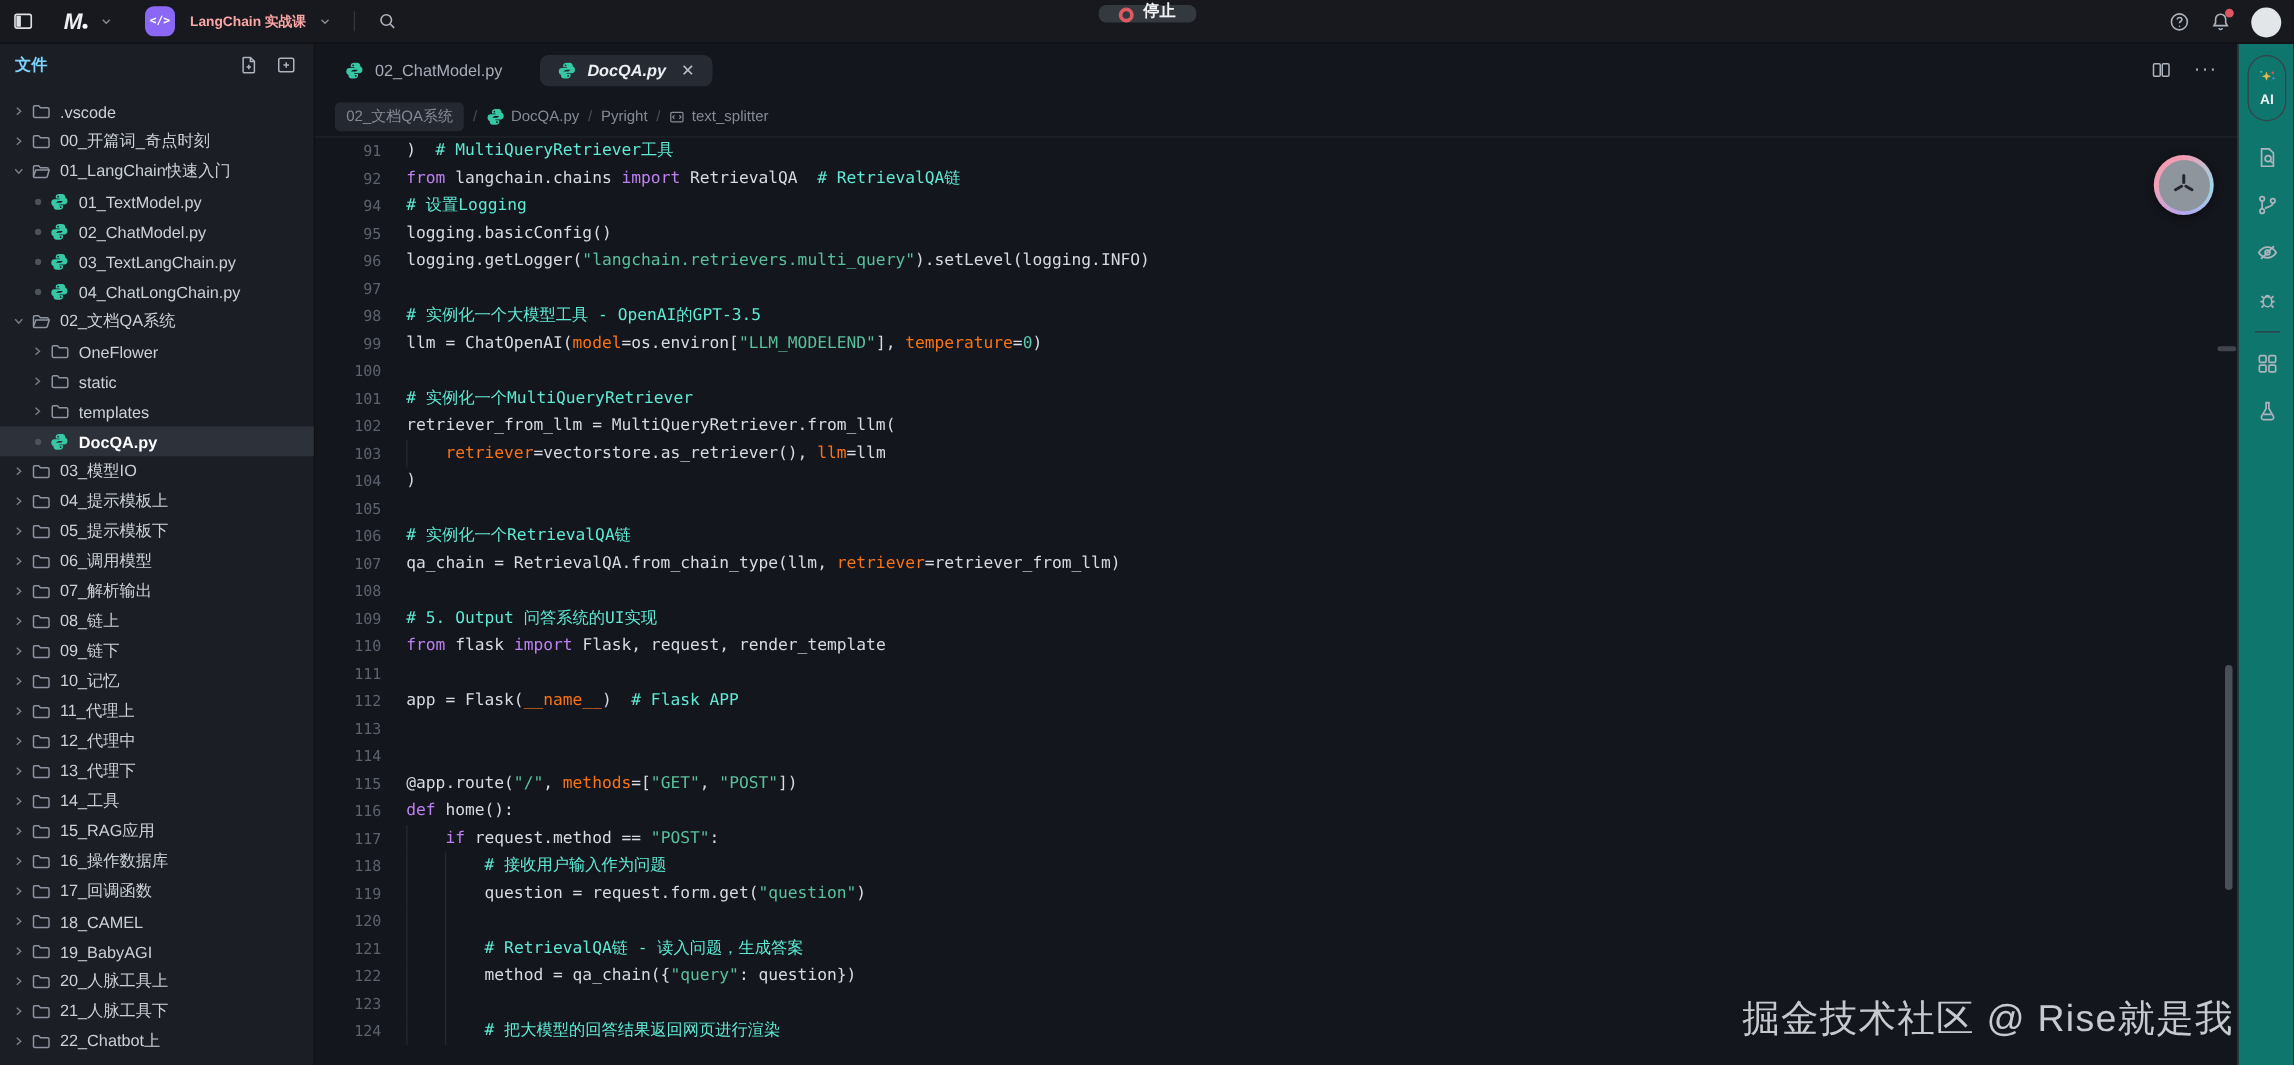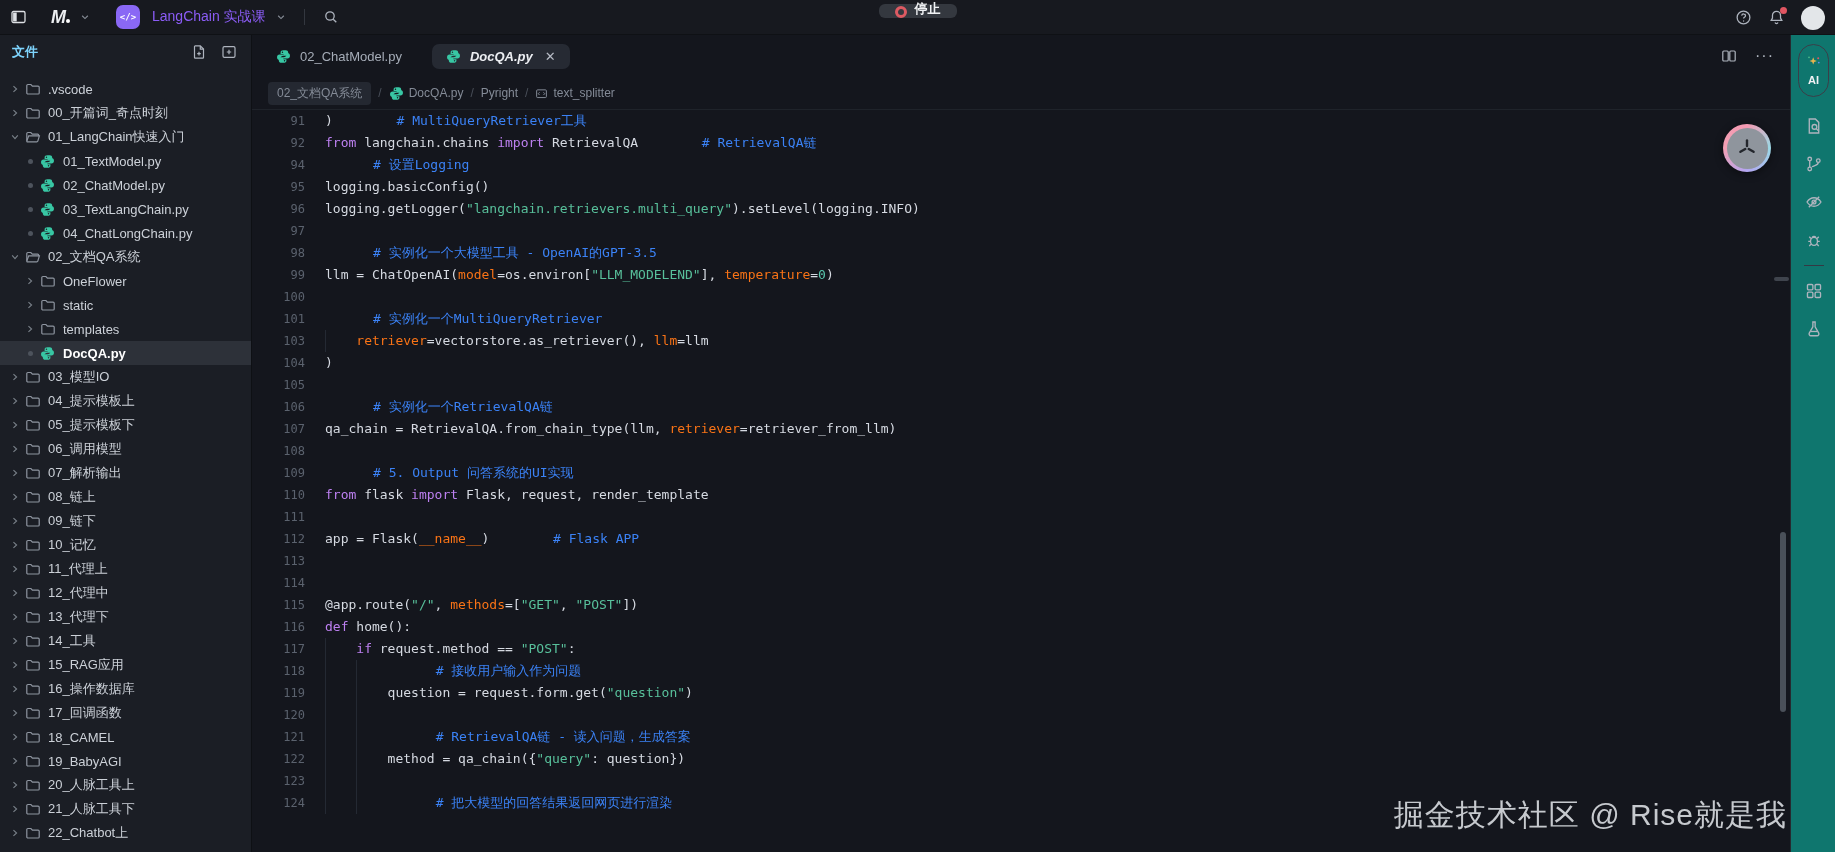--- a/index.html
+++ b/index.html
@@ -13,21 +13,21 @@
   .topbar{position:absolute;left:0;top:0;width:1835px;height:35px;background:#17191f;
           border-bottom:1px solid #0f1115;display:flex;align-items:center;padding:0 10px;z-index:30;}
   .tb-left{display:flex;align-items:center;gap:10px;}
   .icon-btn{display:flex;align-items:center;justify-content:center;color:#aeb4be;cursor:pointer;}
   .panel-toggle{color:#dde0e4;}
   .mlogo{font-style:italic;font-weight:900;font-size:18px;color:#eceef1;letter-spacing:-1px;margin-left:14px;}
   .mlogo .dot{display:inline-block;width:4px;height:4px;background:#fff;border-radius:50%;margin-left:1px;}
   .chev-small{color:#868c96;}
   .proj-badge{width:24px;height:24px;border-radius:7px;background:#8a68f5;color:#fff;font-size:9px;
               font-weight:bold;display:flex;align-items:center;justify-content:center;margin-left:16px;font-family:"DejaVu Sans Mono",monospace;}
-  .proj-name{font-weight:normal;font-size:14px;color:#8b5cf6;margin-left:2px;}
+  .proj-name{font-weight:bold;font-size:11px;color:#fca5a5;margin-left:2px;}
   .tb-divider{width:1px;height:16px;background:#33373f;margin:0 8px;}
   .stop-btn{position:absolute;left:50%;top:4px;transform:translateX(-50%);height:14px;background:#34383f;
             border-radius:6px;display:flex;align-items:flex-end;gap:8px;padding:0 16px;cursor:pointer;}
   .stop-ring{width:12px;height:12px;border:3.5px solid #dd5a62;border-radius:50%;}
   .stop-label{color:#f0f2f4;font-size:13px;font-weight:bold;}
   .tb-right{position:absolute;right:10px;top:0;height:35px;display:flex;align-items:center;gap:16px;}
   .bell-wrap{position:relative;}
   .bell-dot{position:absolute;right:-2px;top:-2px;width:7px;height:7px;border-radius:50%;background:#e05561;}
   .avatar{width:24px;height:24px;border-radius:50%;background:#e3e6e9;cursor:pointer;}
 
@@ -70,21 +70,21 @@
 
   .code{position:absolute;left:0;top:75px;width:100%;height:742px;
         font-family:"DejaVu Sans Mono","Liberation Mono",monospace;font-size:13px;}
   .cl{position:relative;height:22px;line-height:22px;white-space:pre;}
   .ln{display:inline-block;width:53px;text-align:right;color:#5b626e;font-size:12px;
       vertical-align:top;user-select:none;}
   .ct{display:inline-block;margin-left:20px;}
   .guide{position:absolute;top:0;width:1px;height:22px;background:#242933;}
   .tk-k{color:#bd80f1;}
   .tk-s{color:#58c09b;}
-  .tk-c{color:#3b82f6;margin-left:48px;}
+  .tk-c{color:#5eead4;}
   .tk-y{color:#f97316;}
   .tk-n{color:#5ac8ae;}
   .tk-t{color:#d6dae2;}
 
   .scroll-thumb{position:absolute;left:1780px;top:532px;width:6px;height:180px;border-radius:3px;background:#4a5059;z-index:20;cursor:pointer;}
   .scroll-marker{position:absolute;left:1774px;top:277px;width:15px;height:4px;border-radius:2px;background:#3f444d;z-index:20;}
 
   
   .activity{position:absolute;left:1790px;top:35px;width:45px;height:817px;background:#0f766e;
             border-left:1px solid #262a30;z-index:25;}
@@ -663,20 +663,21 @@
         <div class="cl"><span class="ln">91</span><span class="ct"><span class="tk-t">)</span><span class="tk-c">  # MultiQueryRetriever工具</span></span></div>
         <div class="cl"><span class="ln">92</span><span class="ct"><span class="tk-k">from</span><span class="tk-t"> langchain.chains </span><span class="tk-k">import</span><span class="tk-t"> RetrievalQA</span><span class="tk-c">  # RetrievalQA链</span></span></div>
         <div class="cl"><span class="ln">94</span><span class="ct"><span class="tk-c"># 设置Logging</span></span></div>
         <div class="cl"><span class="ln">95</span><span class="ct"><span class="tk-t">logging.basicConfig()</span></span></div>
         <div class="cl"><span class="ln">96</span><span class="ct"><span class="tk-t">logging.getLogger(</span><span class="tk-s">"langchain.retrievers.multi_query"</span><span class="tk-t">).setLevel(logging.INFO)</span></span></div>
         <div class="cl"><span class="ln">97</span><span class="ct"></span></div>
         <div class="cl"><span class="ln">98</span><span class="ct"><span class="tk-c"># 实例化一个大模型工具 - OpenAI的GPT-3.5</span></span></div>
         <div class="cl"><span class="ln">99</span><span class="ct"><span class="tk-t">llm = ChatOpenAI(</span><span class="tk-y">model</span><span class="tk-t">=os.environ[</span><span class="tk-s">"LLM_MODELEND"</span><span class="tk-t">], </span><span class="tk-y">temperature</span><span class="tk-t">=</span><span class="tk-n">0</span><span class="tk-t">)</span></span></div>
         <div class="cl"><span class="ln">100</span><span class="ct"></span></div>
         <div class="cl"><span class="ln">101</span><span class="ct"><span class="tk-c"># 实例化一个MultiQueryRetriever</span></span></div>
+        <div class="cl"><span class="ln">102</span><span class="ct"><span class="tk-t">retriever_from_llm = MultiQueryRetriever.from_llm(</span></span></div>
         <div class="cl"><span class="guide" style="left: 73px;"></span><span class="ln">103</span><span class="ct"><span class="tk-t">    </span><span class="tk-y">retriever</span><span class="tk-t">=vectorstore.as_retriever(), </span><span class="tk-y">llm</span><span class="tk-t">=llm</span></span></div>
         <div class="cl"><span class="ln">104</span><span class="ct"><span class="tk-t">)</span></span></div>
         <div class="cl"><span class="ln">105</span><span class="ct"></span></div>
         <div class="cl"><span class="ln">106</span><span class="ct"><span class="tk-c"># 实例化一个RetrievalQA链</span></span></div>
         <div class="cl"><span class="ln">107</span><span class="ct"><span class="tk-t">qa_chain = RetrievalQA.from_chain_type(llm, </span><span class="tk-y">retriever</span><span class="tk-t">=retriever_from_llm)</span></span></div>
         <div class="cl"><span class="ln">108</span><span class="ct"></span></div>
         <div class="cl"><span class="ln">109</span><span class="ct"><span class="tk-c"># 5. Output 问答系统的UI实现</span></span></div>
         <div class="cl"><span class="ln">110</span><span class="ct"><span class="tk-k">from</span><span class="tk-t"> flask </span><span class="tk-k">import</span><span class="tk-t"> Flask, request, render_template</span></span></div>
         <div class="cl"><span class="ln">111</span><span class="ct"></span></div>
         <div class="cl"><span class="ln">112</span><span class="ct"><span class="tk-t">app = Flask(</span><span class="tk-y">__name__</span><span class="tk-t">)</span><span class="tk-c">  # Flask APP</span></span></div>

